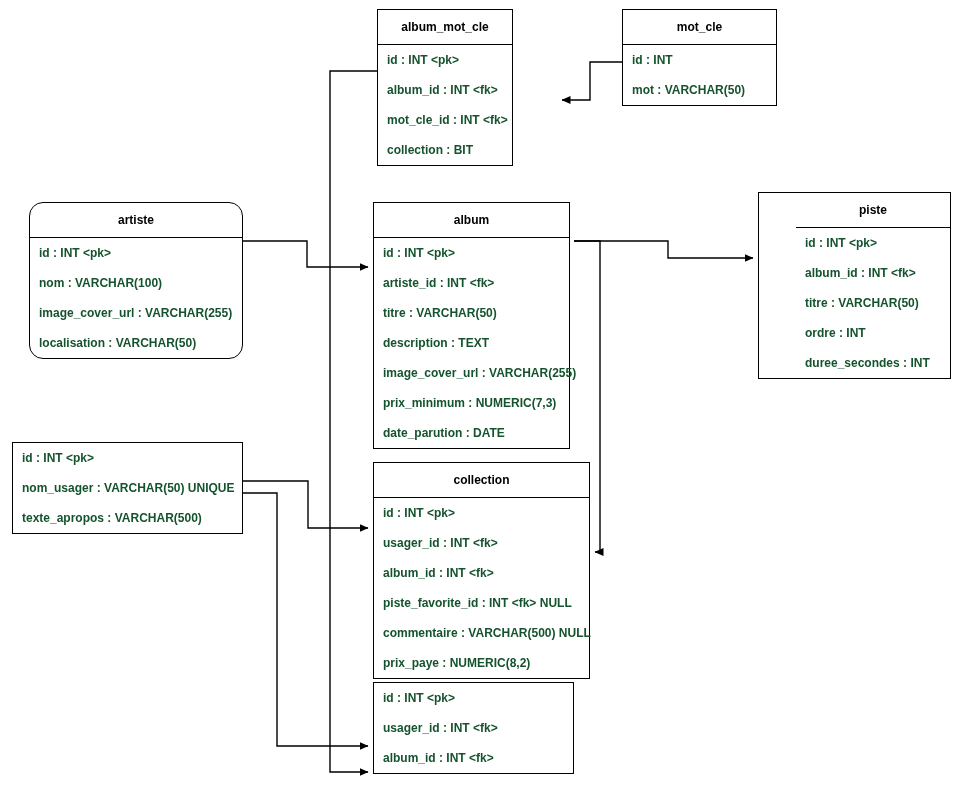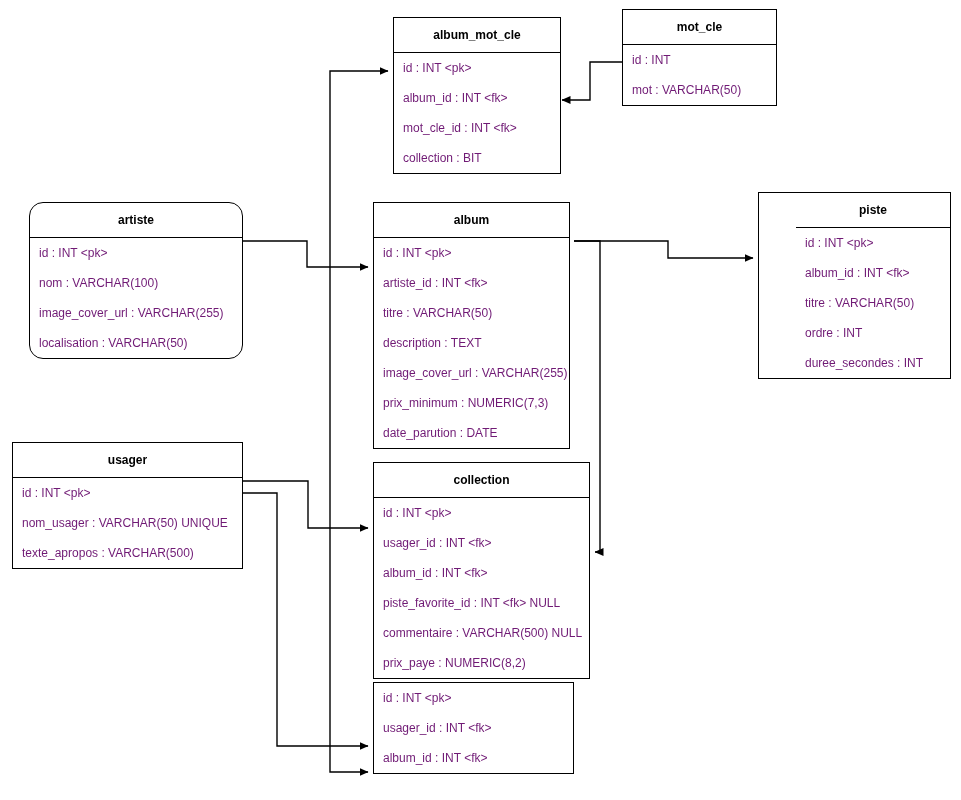--- a/index.html
+++ b/index.html
@@ -44,21 +44,22 @@
     white-space: nowrap;
   }
   .entity-attrs {
     padding: 0;
   }
   .attr {
     font-size: 12px;
     line-height: 1;
     padding: 9px 0 9px 9px;
     white-space: nowrap;
-    color: #701a75;
+    color: #14532d;
+    font-weight: bold;
   }
 </style>
 </head>
 <body>
 
 <div id="canvas">
 
   <svg id="edges" viewBox="0 0 961 800" xmlns="http://www.w3.org/2000/svg">
     <defs>
       <marker id="arrowhead" markerWidth="9" markerHeight="8" refX="8.5" refY="4" orient="auto" markerUnits="userSpaceOnUse">
@@ -71,21 +72,21 @@
         <path d="M 243,241 L 307,241 L 307,267 L 368,267" marker-end="url(#arrowhead)"></path>
         <path d="M 574,241 L 668,241 L 668,258 L 753,258" marker-end="url(#arrowhead)"></path>
         <path d="M 574,241 L 600,241 L 600,552 L 595,552" marker-end="url(#arrowhead)"></path>
         <path d="M 243,481 L 308,481 L 308,528 L 368,528" marker-end="url(#arrowhead)"></path>
         <path d="M 243,493 L 277,493 L 277,746 L 368,746" marker-end="url(#arrowhead)"></path>
         <path d="M 330,267 L 330,772 L 368,772" marker-end="url(#arrowhead)"></path>
       </g>
   </svg>
 
   <div id="entity-layer">
-      <div class="entity" style="left: 393px; top: 9px; width: 168px; margin-top: 8px;">
+      <div class="entity" style="left: 377px; top: 9px; width: 136px;">
         <div class="entity-title">album_mot_cle</div>
         <div class="entity-attrs">
           <div class="attr">id : INT &lt;pk&gt;</div>
           <div class="attr">album_id : INT &lt;fk&gt;</div>
           <div class="attr">mot_cle_id : INT &lt;fk&gt;</div>
           <div class="attr">collection : BIT</div>
         </div>
       </div>
       <div class="entity" style="left: 622px; top: 9px; width: 155px;">
         <div class="entity-title">mot_cle</div>
@@ -119,21 +120,20 @@
         <div class="entity-title">piste</div>
         <div class="entity-attrs">
           <div class="attr">id : INT &lt;pk&gt;</div>
           <div class="attr">album_id : INT &lt;fk&gt;</div>
           <div class="attr">titre : VARCHAR(50)</div>
           <div class="attr">ordre : INT</div>
           <div class="attr">duree_secondes : INT</div>
         </div>
       </div>
       <div class="entity" style="left: 12px; top: 442px; width: 231px;">
-        <div class="entity-title">usager</div>
         <div class="entity-attrs">
           <div class="attr">id : INT &lt;pk&gt;</div>
           <div class="attr">nom_usager : VARCHAR(50) UNIQUE</div>
           <div class="attr">texte_apropos : VARCHAR(500)</div>
         </div>
       </div>
       <div class="entity" style="left: 373px; top: 462px; width: 217px;">
         <div class="entity-title">collection</div>
         <div class="entity-attrs">
           <div class="attr">id : INT &lt;pk&gt;</div>

